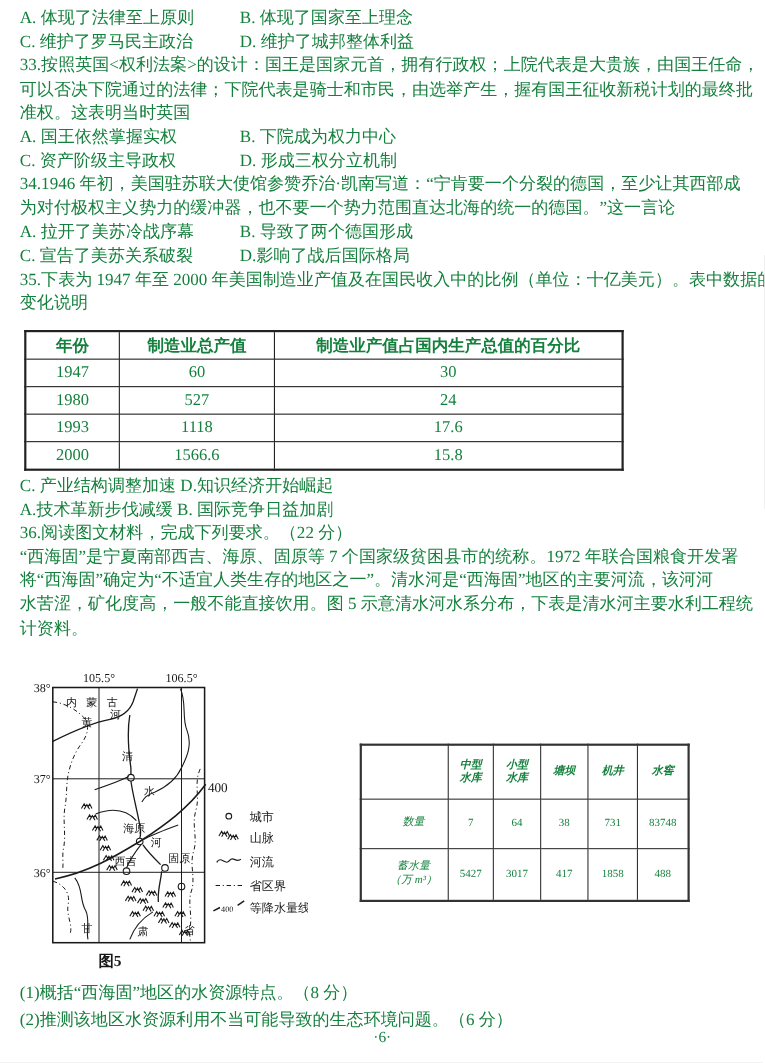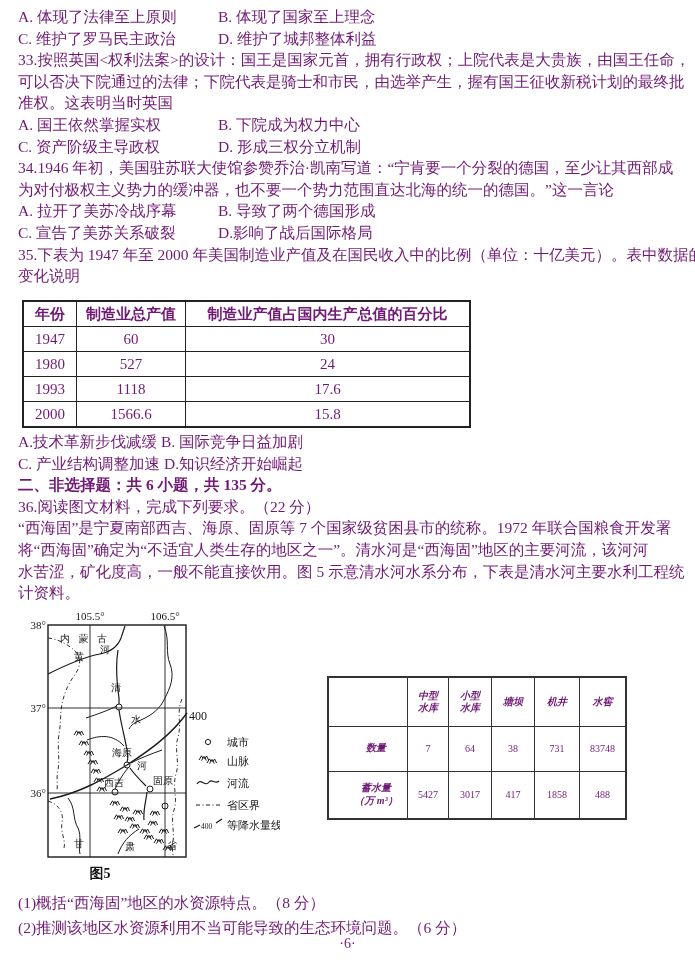--- a/index.html
+++ b/index.html
@@ -1,36 +1,36 @@
 <!DOCTYPE html>
 <html><head>
 <meta charset="utf-8">
 <style>
   html,body{margin:0;padding:0;background:#e8e8e8;}
   .page{
     position:relative;width:695px;height:966px;background:#ffffff;
     font-family:"Liberation Serif","DejaVu Serif",serif;
-    color:#701a75;overflow:hidden;
+    color:#15803d;overflow:hidden;
   }
   .blk{position:absolute;white-space:nowrap;font-size:15.5px;line-height:21.6px;}
   .ln{white-space:nowrap;}
   .optA{display:inline-block;width:200px;}
   .bold{font-weight:700;}
   
   .t35{position:absolute;left:22px;top:300px;border-collapse:collapse;border:2px solid #222;
        font-size:15px;text-align:center;}
-  .t35 td,.t35 th{border:1.4px solid #222;padding:0 0;height:24px;margin-left:36px;}
+  .t35 td,.t35 th{border:1.4px solid #222;padding:0 16px;height:24px;margin-left:36px;}
   .t35 th{font-weight:700;}
   .t35 .c0{width:52px;} .t35 .c1{width:108px;} .t35 .c2{width:283px;}
   
   .tw{position:absolute;left:327px;top:676px;border-collapse:collapse;border:2px solid #333;
       font-size:10px;text-align:center;}
   .tw td,.tw th{border:1.2px solid #333;padding:0 2px;}
   .tw th{font-weight:700;font-style:italic;white-space:pre-line;line-height:1.2;}
-  .tw .lbl{font-style:italic;font-weight:700;white-space:pre-line;line-height:1.25;padding-left:18px;}
+  .tw .lbl{font-style:italic;font-weight:400;white-space:pre-line;line-height:1.25;padding-left:18px;}
   .tw .hrow{height:49px;} .tw .r1{height:45px;} .tw .r2{height:48px;}
   .tw .w0{width:74px;} .tw .w1{width:36px;} .tw .w2{width:38px;}
   .tw .w3{width:38px;} .tw .w4{width:40px;margin-left:24px;} .tw .w5{width:41px;}
   .figure-map{position:absolute;left:30px;top:602px;}
   .footer{position:absolute;left:0;top:936px;width:695px;text-align:center;font-size:14px;}
   svg text{font-family:"Liberation Serif","DejaVu Serif",serif;fill:#161616;}
   .mapstroke{stroke:#1a1a1a;fill:none;}
 </style>
 </head>
 <body>
@@ -77,23 +77,22 @@
     </tr>
     <tr>
       <td>2000</td>
       <td>1566.6</td>
       <td>15.8</td>
     </tr>
   </tbody>
     </table>
 
   <div class="blk" style="left:18px;top:431px;">
+    <div class="ln">C. 产业结构调整加速 D.知识经济开始崛起</div>
     <div class="ln">A.技术革新步伐减缓 B. 国际竞争日益加剧</div>
-    <div class="ln">C. 产业结构调整加速 D.知识经济开始崛起</div>
-    <div class="ln bold">二、非选择题：共 6 小题，共 135 分。</div>
     <div class="ln">36.阅读图文材料，完成下列要求。（22 分）</div>
     <div class="ln">“西海固”是宁夏南部西吉、海原、固原等 7 个国家级贫困县市的统称。1972 年联合国粮食开发署</div>
     <div class="ln">将“西海固”确定为“不适宜人类生存的地区之一”。清水河是“西海固”地区的主要河流，该河河</div>
     <div class="ln">水苦涩，矿化度高，一般不能直接饮用。图 5 示意清水河水系分布，下表是清水河主要水利工程统</div>
     <div class="ln">计资料。</div>
   </div>
 
   <div class="figure-map">
     <svg width="250" height="285" viewBox="0 0 250 285">
       <defs>

